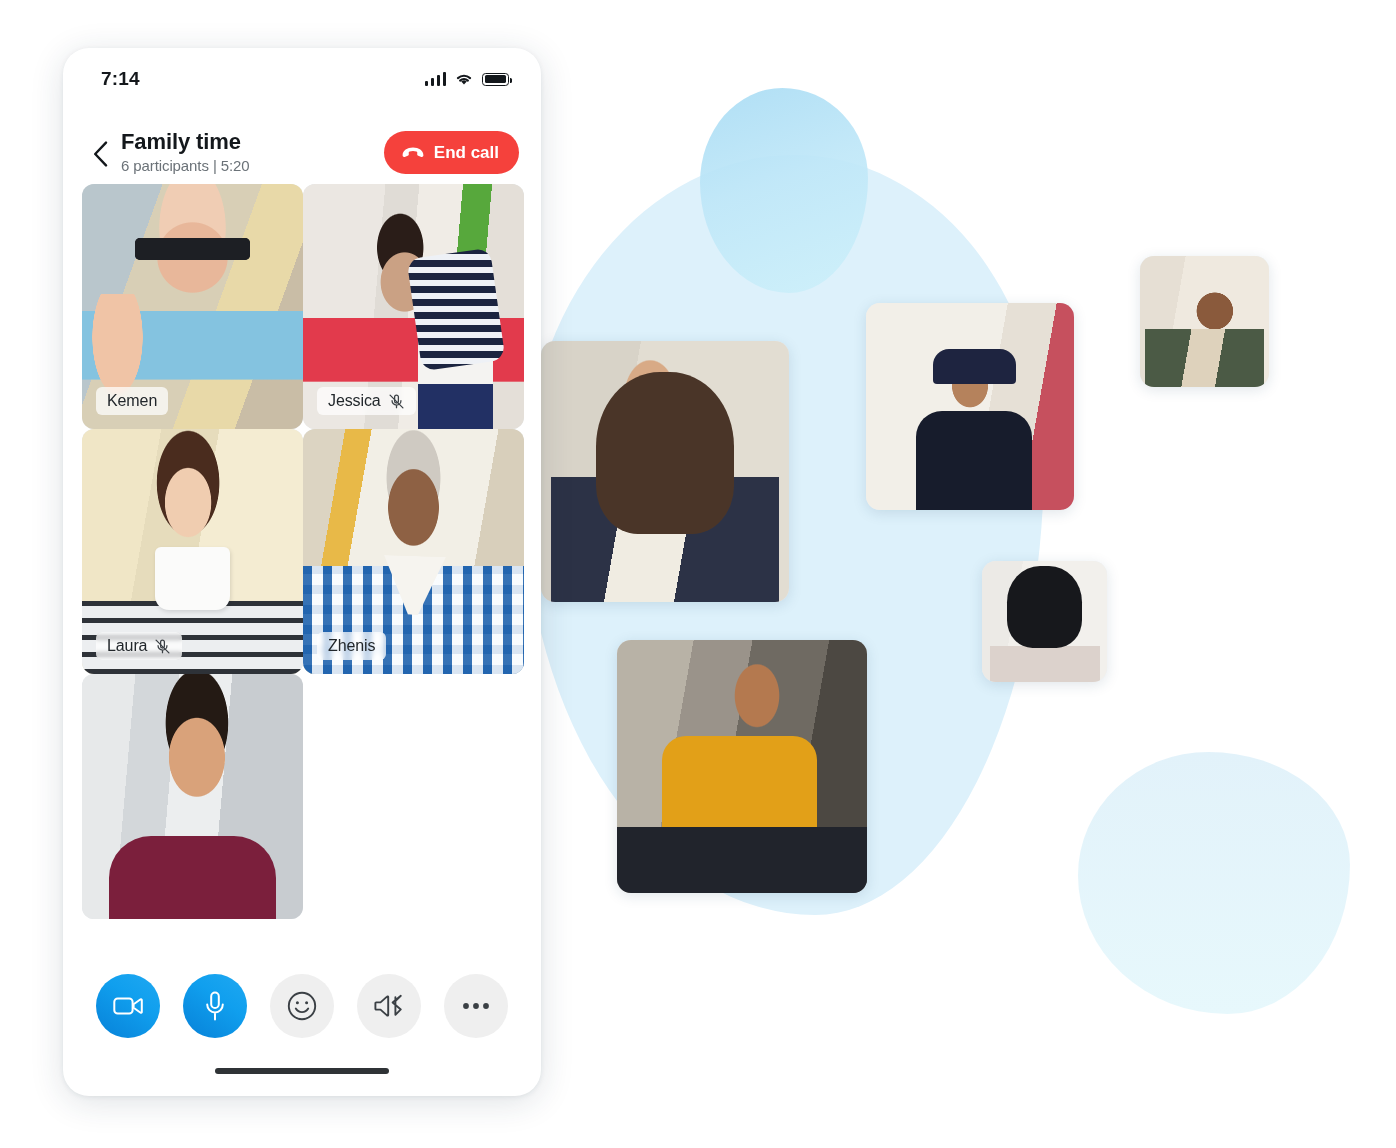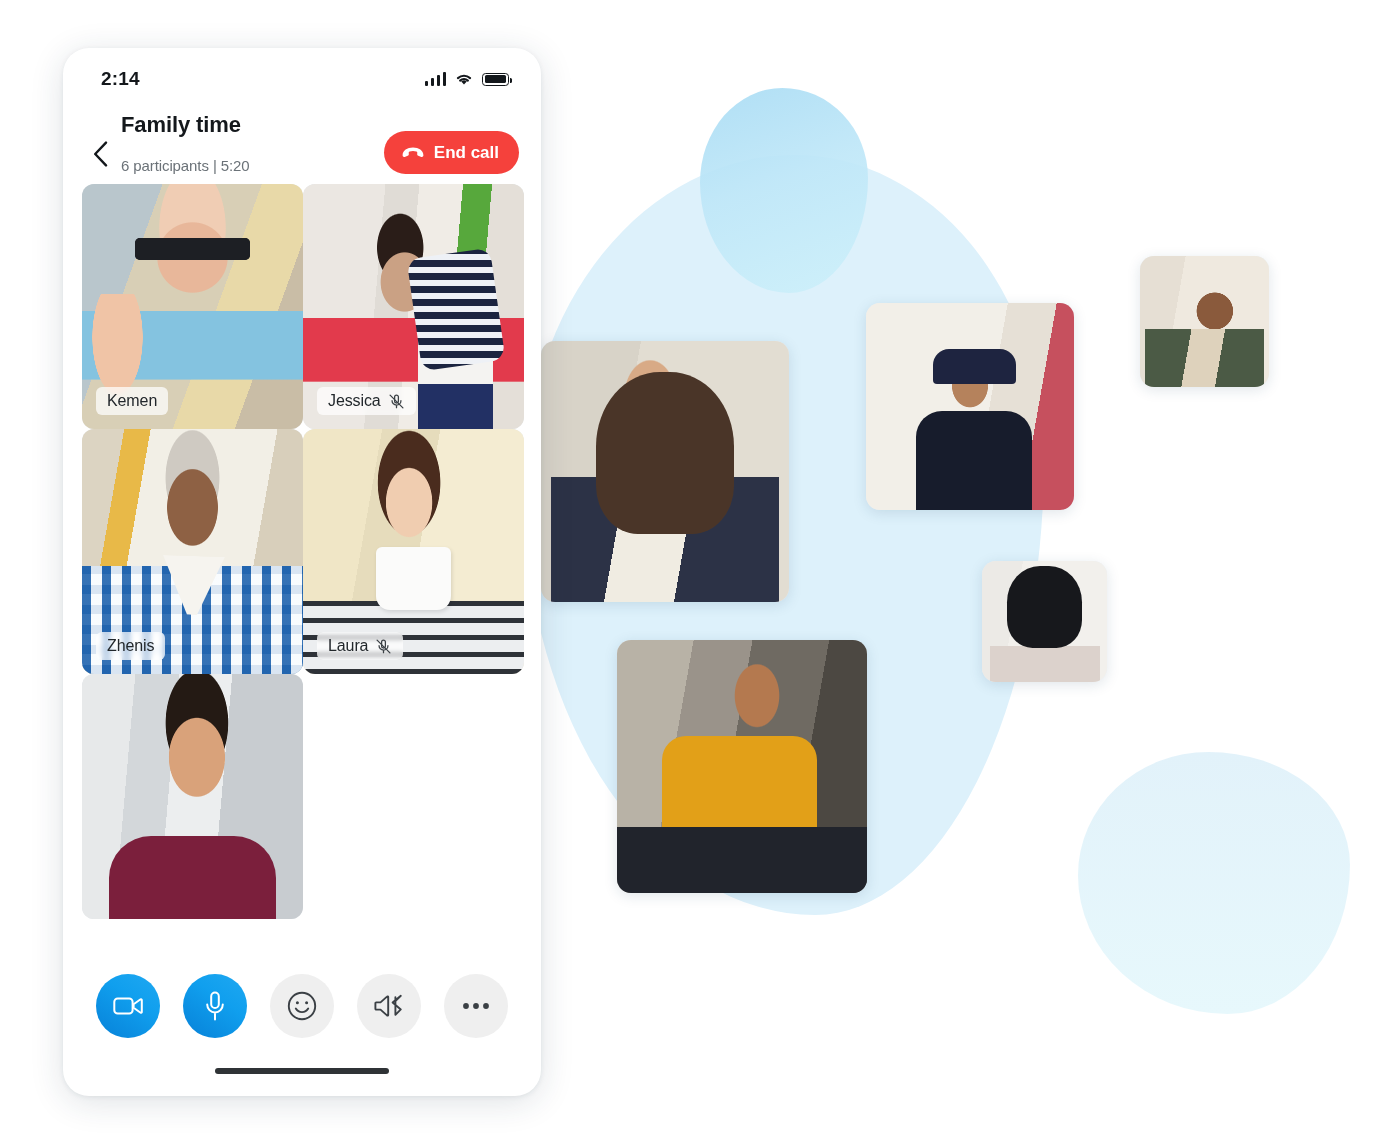--- a/index.html
+++ b/index.html
@@ -98,21 +98,21 @@
     padding: 8px 22px 0 20px;
     height: 74px;
   }
   #back-button {
     width: 34px; height: 40px; flex: none;
     display: flex; align-items: center; justify-content: center;
     cursor: pointer;
   }
   #header-text { flex: 1; margin-left: 4px; }
   #call-title { font-size: 22px; font-weight: 700; color: #14181c; line-height: 1.18; letter-spacing: -.1px; }
-  #call-sub { font-size: 15px; color: #6b7278; margin-top: 19px; letter-spacing: -.1px; }
+  #call-sub { font-size: 15px; color: #6b7278; margin-top: 2px; letter-spacing: -.1px; }
 
   #end-call-button {
     display: flex; align-items: center; gap: 9px;
     background: #f5413c; color: #fff;
     border: none; border-radius: 22px;
     height: 43px; padding: 0 20px 0 17px;
     font-family: inherit; font-size: 17px; font-weight: 700;
     cursor: pointer; white-space: nowrap;
   }
 
@@ -368,21 +368,21 @@
   <div class="float-card" id="card-dark">
     <div class="ph ph-dark"></div>
   </div>
   <div class="float-card" id="card-yellow">
     <div class="ph ph-yellow"></div>
   </div>
 
   <div id="phone">
 
     <div id="status-bar">
-      <div id="status-time">2:14</div>
+      <div id="status-time">7:14</div>
       <div id="status-icons">
         <span class="bars">
             <i></i>
             <i></i>
             <i></i>
             <i></i>
           </span>
         <span>
           <svg width="18" height="14" viewBox="0 0 18 14">
             <path d="M9 12.6 6.2 9.4a4.3 4.3 0 0 1 5.6 0z" fill="#14181C"></path>
@@ -430,39 +430,39 @@
           <span>Jessica</span>
           <svg width="17" height="17" viewBox="0 0 18 18">
             <path d="M9 2.2a2 2 0 0 1 2 2v4.4a2 2 0 0 1-4 0V4.2a2 2 0 0 1 2-2z" fill="none" stroke="#3b4045" stroke-width="1.35"></path>
             <path d="M4.3 8.1a4.7 4.7 0 0 0 9.4 0M9 13v2.6" fill="none" stroke="#3b4045" stroke-width="1.35" stroke-linecap="round"></path>
             <path d="M2.2 2.2 15.8 15.8" stroke="#3b4045" stroke-width="1.35" stroke-linecap="round"></path>
           </svg>
         </div>
       </div>
 
       <div class="tile">
-        <div class="ph ph-zhenis"></div>
-        <div class="name-pill">
-          <span>Zhenis</span>
-        </div>
-      </div>
-
-      <div class="tile">
         <div class="ph ph-laura"></div>
         <div class="name-pill">
           <span>Laura</span>
           <svg width="17" height="17" viewBox="0 0 18 18">
             <path d="M9 2.2a2 2 0 0 1 2 2v4.4a2 2 0 0 1-4 0V4.2a2 2 0 0 1 2-2z" fill="none" stroke="#3b4045" stroke-width="1.35"></path>
             <path d="M4.3 8.1a4.7 4.7 0 0 0 9.4 0M9 13v2.6" fill="none" stroke="#3b4045" stroke-width="1.35" stroke-linecap="round"></path>
             <path d="M2.2 2.2 15.8 15.8" stroke="#3b4045" stroke-width="1.35" stroke-linecap="round"></path>
           </svg>
         </div>
       </div>
 
       <div class="tile">
+        <div class="ph ph-zhenis"></div>
+        <div class="name-pill">
+          <span>Zhenis</span>
+        </div>
+      </div>
+
+      <div class="tile">
         <div class="ph ph-javier"></div>
       </div>
 
     </div>
 
     <div id="call-toolbar">
 
       <button class="tool-btn primary">
         <svg width="30" height="22" viewBox="0 0 30 22">
           <rect x="1.3" y="3.4" width="18.3" height="15.2" rx="3.4" fill="none" stroke="#ffffff" stroke-width="2"></rect>

